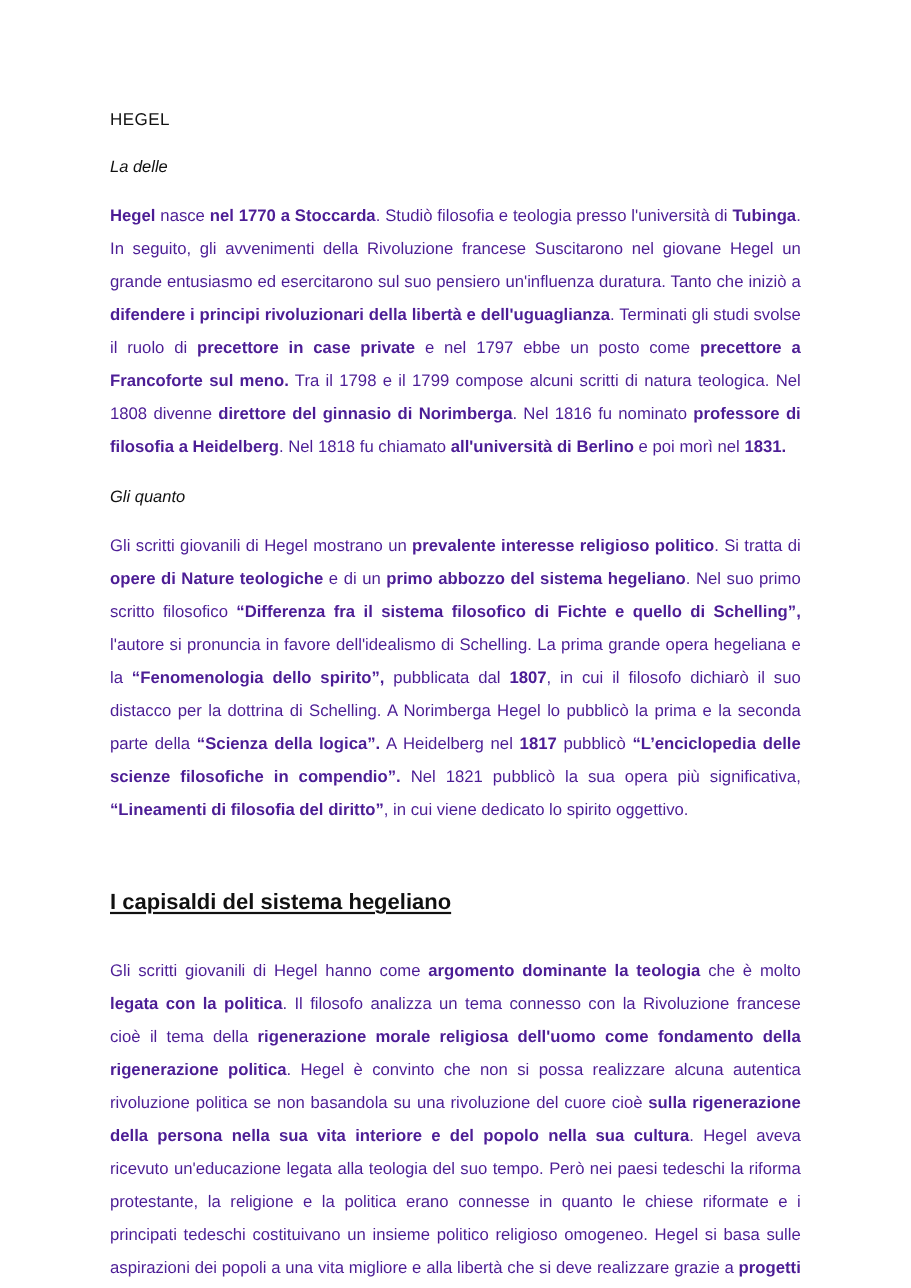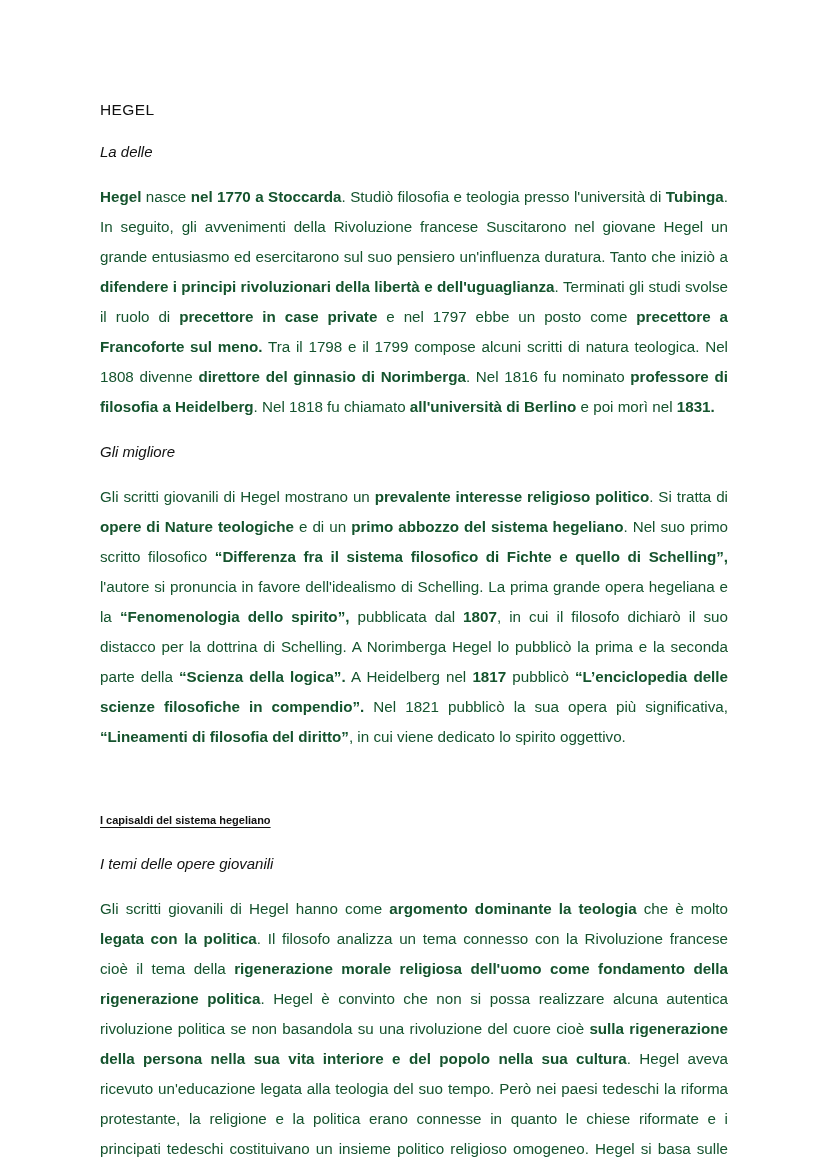--- a/index.html
+++ b/index.html
@@ -35,60 +35,59 @@
   }
   .subhead {
     font-size: 15px;
     font-style: italic;
     line-height: 20px;
     margin: 0 0 20px 0;
     font-weight: 400;
     color: #111;
   }
   .section-head {
-    font-size: 11px;
+    font-size: 20px;
     font-weight: 700;
     text-decoration: underline;
     text-underline-offset: 3px;
     line-height: 20px;
-    margin: 0 0 24px 0;
+    margin: 0 0 38px 0;
     color: #111;
   }
   p.para {
     font-size: 15.2px;
     line-height: 30px;
     text-align: justify;
     text-justify: inter-word;
     margin: 13px 0 20px 0;
-    color: #14532d;
+    color: #4c1d95;
     hyphens: none;
   }
   p.para:last-child { margin-bottom: 0; }
   .gap-lg { height: 38px; }
   b, strong { font-weight: 700; }
   .bi { font-weight: 700; }
 </style>
 </head>
 <body>
 
 <div class="page">
   <div class="doc-body">
 
     <h1 class="title">HEGEL</h1>
 
     <h2 class="subhead">La delle</h2>
 
     <p class="para"><b>Hegel</b> nasce <b>nel 1770 a Stoccarda</b>. Studiò filosofia e teologia presso l'università di <b>Tubinga</b>. In seguito, gli avvenimenti della Rivoluzione francese Suscitarono nel giovane Hegel un grande entusiasmo ed esercitarono sul suo pensiero un'influenza duratura. Tanto che iniziò a <b>difendere i principi rivoluzionari della libertà e dell'uguaglianza</b>. Terminati gli studi svolse il ruolo di <b>precettore in case private</b> e nel 1797 ebbe un posto come <b>precettore a Francoforte sul meno.</b> Tra il 1798 e il 1799 compose alcuni scritti di natura teologica. Nel 1808 divenne <b>direttore del ginnasio di Norimberga</b>. Nel 1816 fu nominato <b>professore di filosofia a Heidelberg</b>. Nel 1818 fu chiamato <b>all'università di Berlino</b> e poi morì nel <b>1831.</b></p>
 
-    <h2 class="subhead">Gli migliore</h2>
+    <h2 class="subhead">Gli quanto</h2>
 
     <p class="para">Gli scritti giovanili di Hegel mostrano un <b>prevalente interesse religioso politico</b>. Si tratta di <b>opere di Nature teologiche</b> e di un <b>primo abbozzo del sistema hegeliano</b>. Nel suo primo scritto filosofico <span class="bi">“Differenza fra il sistema filosofico di Fichte e quello di Schelling”,</span> l'autore si pronuncia in favore dell'idealismo di Schelling. La prima grande opera hegeliana e la <span class="bi">“Fenomenologia dello spirito”,</span> pubblicata dal <b>1807</b>, in cui il filosofo dichiarò il suo distacco per la dottrina di Schelling. A Norimberga Hegel lo pubblicò la prima e la seconda parte della <span class="bi">“Scienza della logica”.</span> A Heidelberg nel <b>1817</b> pubblicò <span class="bi">“L’enciclopedia delle scienze filosofiche in compendio”.</span> Nel 1821 pubblicò la sua opera più significativa, <span class="bi">“Lineamenti di filosofia del diritto”</span>, in cui viene dedicato lo spirito oggettivo.</p>
 
     <div class="gap-lg"></div>
 
     <h2 class="section-head">I capisaldi del sistema hegeliano</h2>
 
-    <h2 class="subhead">I temi delle opere giovanili</h2>
 
     <p class="para">Gli scritti giovanili di Hegel hanno come <b>argomento dominante la teologia</b> che è molto <b>legata con la politica</b>. Il filosofo analizza un tema connesso con la Rivoluzione francese cioè il tema della <b>rigenerazione morale religiosa dell'uomo come fondamento della rigenerazione politica</b>. Hegel è convinto che non si possa realizzare alcuna autentica rivoluzione politica se non basandola su una rivoluzione del cuore cioè <b>sulla rigenerazione della persona nella sua vita interiore e del popolo nella sua cultura</b>. Hegel aveva ricevuto un'educazione legata alla teologia del suo tempo. Però nei paesi tedeschi la riforma protestante, la religione e la politica erano connesse in quanto le chiese riformate e i principati tedeschi costituivano un insieme politico religioso omogeneo. Hegel si basa sulle aspirazioni dei popoli a una vita migliore e alla libertà che si deve realizzare grazie a <b>progetti di riforma che spazzino via il vecchio impianto sociale</b> fondato sulla stabilità delle classi e sulla supremazia del potere nobiliare, producendo un  Hegel è convinto che  possa avvenire solo come . Infatti, fondò una religione basata sulla comunanza dei cuori. Nelle due opere intitolate  e  Hegel annuncia i temi chiave del suo pensiero. Nella “Vita di Gesù”, condivide l’idea di Kant della , nella “Positività della religione</p>
 
   </div>
 </div>
 
 </body></html>

